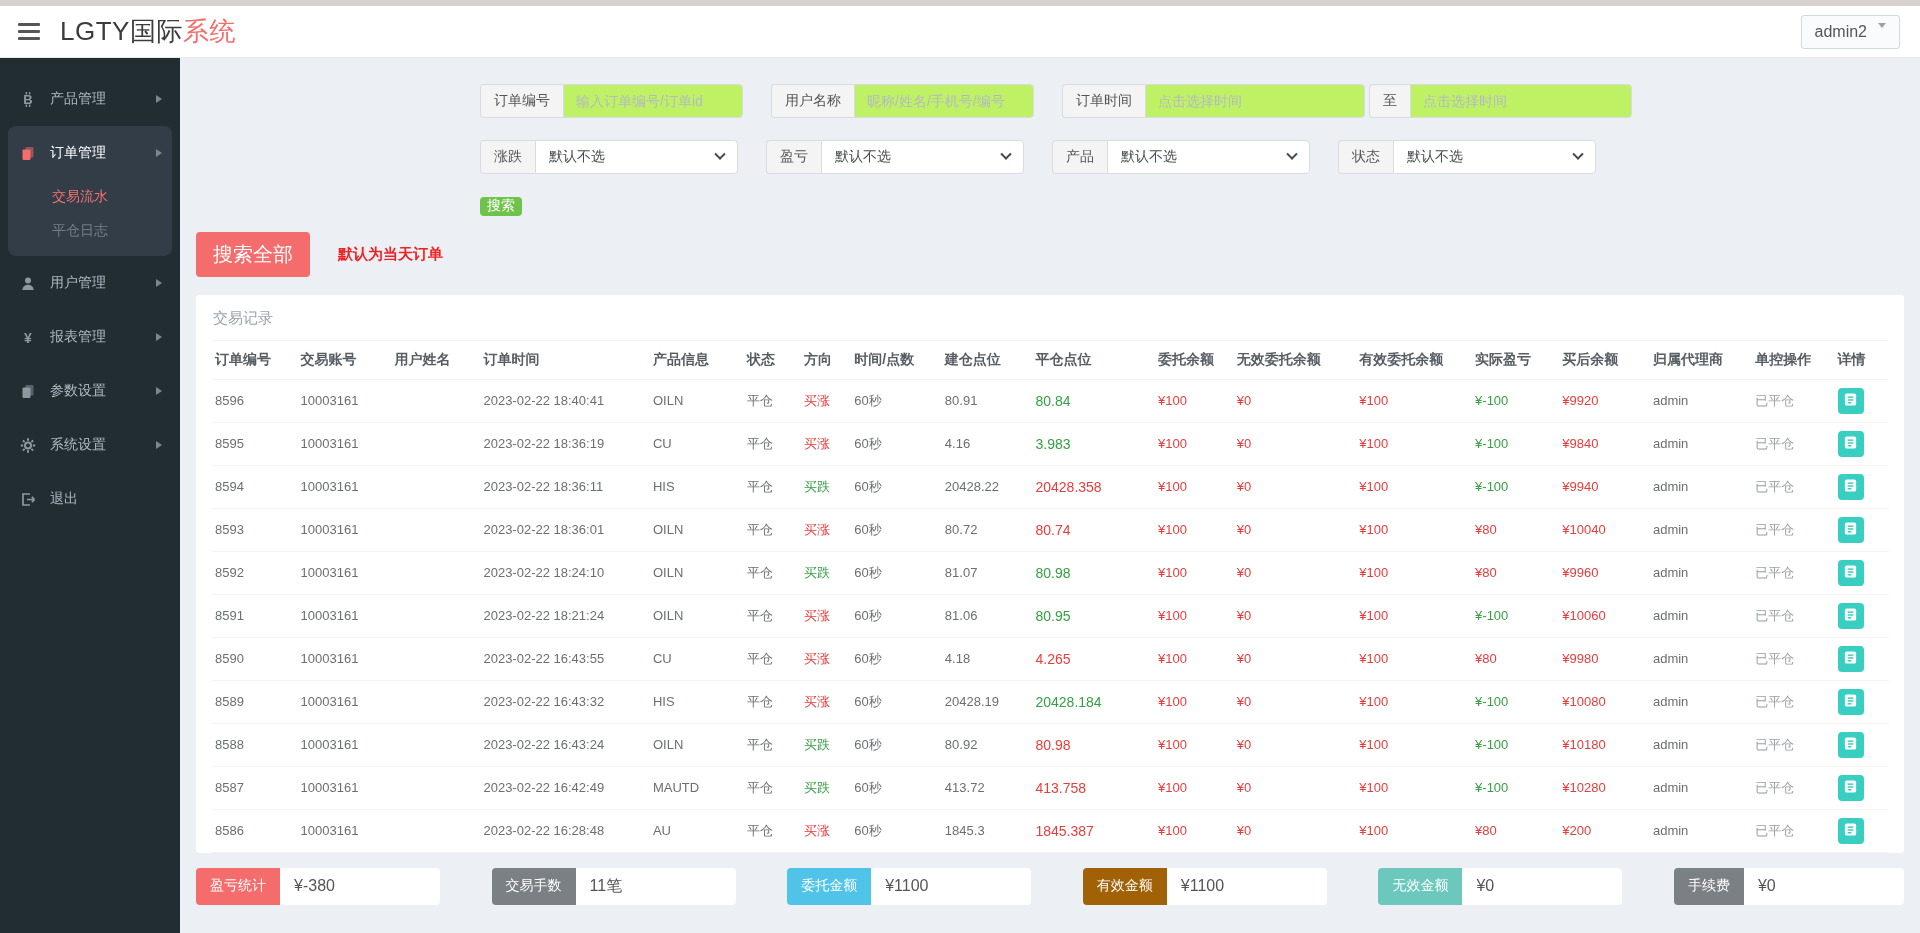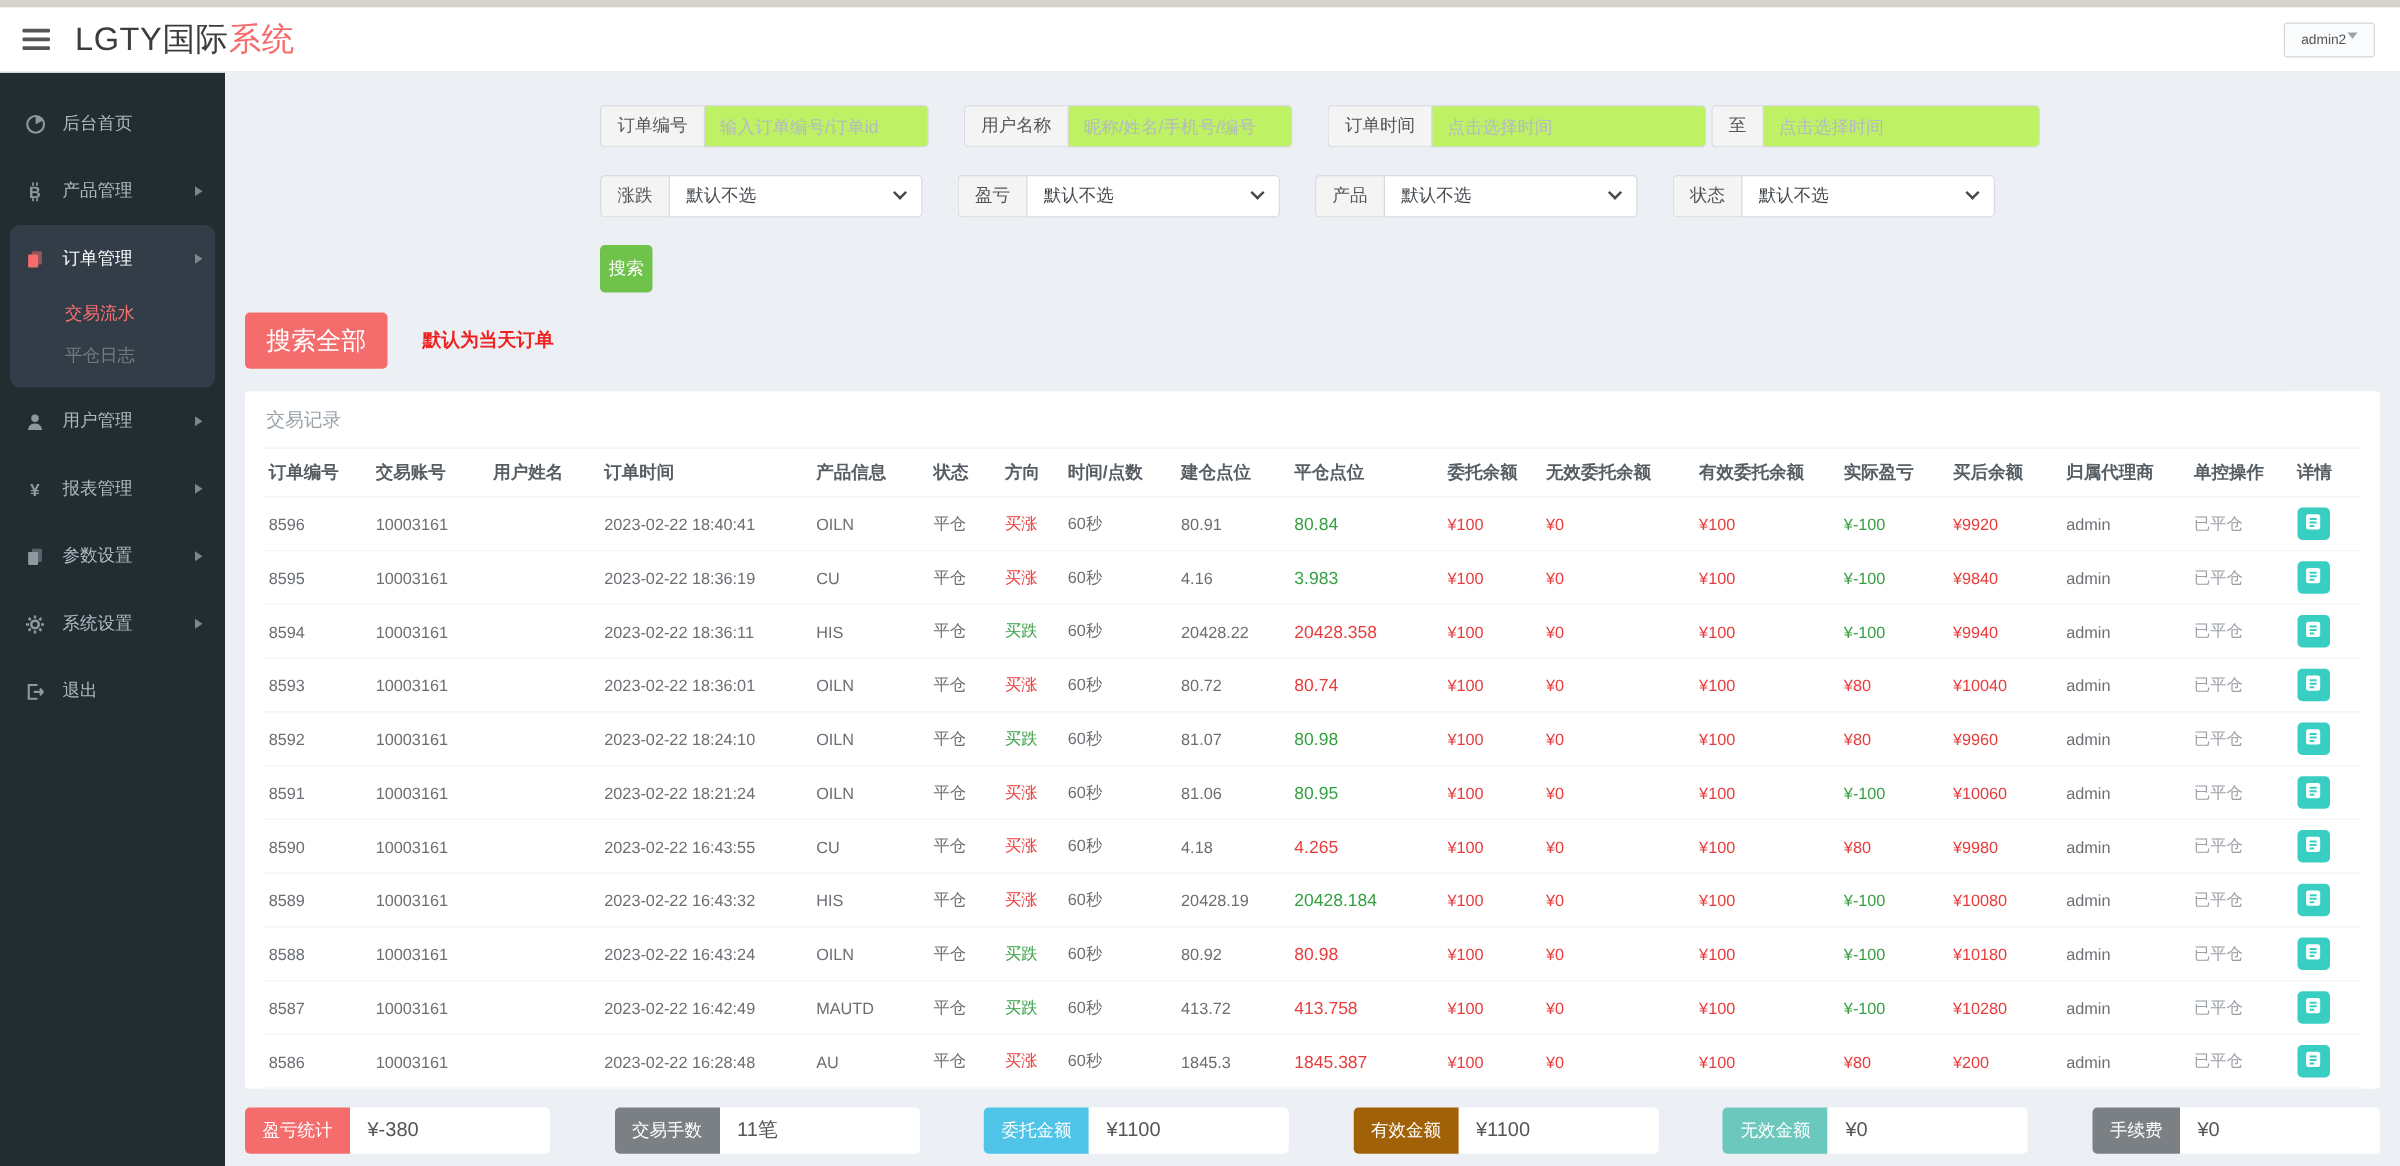--- a/index.html
+++ b/index.html
@@ -15,21 +15,21 @@
   }
   *{box-sizing:border-box;margin:0;padding:0;font-family:"Liberation Sans","DejaVu Sans",sans-serif;}
   html,body{width:1920px;height:933px;overflow:hidden;background:var(--page-bg);}
   .topstrip{height:6px;background:#d7d1cb;}
   
   .header{height:52px;background:#fff;display:flex;align-items:center;position:relative;border-bottom:1px solid #e9e9e9;}
   .hamburger{margin-left:14px;display:flex;flex-direction:column;gap:4px;cursor:pointer;padding:4px;}
   .hamburger span{display:block;width:22px;height:3px;background:#53575a;border-radius:1px;}
   .brand{margin-left:16px;font-size:26px;color:#3c3c3c;letter-spacing:.5px;}
   .brand .accent{color:var(--salmon);}
-  .user-box{position:absolute;right:20px;top:50%;transform:translateY(-50%);border:1px solid #d3d8dd;background:#fafbfc;border-radius:3px;padding:7px 13px;font-size:11px;color:#555;display:flex;align-items:flex-start;gap:1px;cursor:pointer;}
+  .user-box{position:absolute;right:20px;top:50%;transform:translateY(-50%);border:1px solid #d3d8dd;background:#fafbfc;border-radius:3px;padding:7px 13px;font-size:16px;color:#555;display:flex;align-items:flex-start;gap:11px;cursor:pointer;}
   .user-box .caret{width:0;height:0;border-left:4px solid transparent;border-right:4px solid transparent;border-top:5px solid #9aa2a9;}
   
   .layout{display:flex;height:875px;}
   .sidebar{width:180px;background:var(--side-bg);flex-shrink:0;padding-top:14px;}
   .side-item{display:flex;align-items:center;height:54px;padding:0 18px;color:#aeb9c2;font-size:14px;cursor:pointer;}
   .side-item .icon{width:20px;margin-right:12px;display:flex;align-items:center;justify-content:center;color:#8d98a0;font-size:15px;}
   .side-item .arrow{margin-left:auto;width:0;height:0;border-top:4.5px solid transparent;border-bottom:4.5px solid transparent;border-left:6px solid #7d868d;}
   .side-group{margin:0 8px;background:var(--side-block);border-radius:8px;padding-bottom:8px;}
   .side-group .side-item{padding:0 10px;color:#fff;}
   .side-group .side-item .icon{color:var(--salmon);}
@@ -39,21 +39,21 @@
   
   .filters{padding-top:26px;}
   .filter-row{display:flex;margin-left:300px;margin-bottom:22px;}
   .group{display:flex;height:34px;margin-right:28px;}
   .group .lbl{background:#f4f4f4;border:1px solid var(--border);border-right:none;border-radius:4px 0 0 4px;padding:0 13px;display:flex;align-items:center;font-size:14px;color:#555;white-space:nowrap;}
   .group input{border:1px solid var(--border);border-radius:0 4px 4px 0;padding:0 12px;font-size:14px;color:#555;outline:none;background:#bef264;}
   .group input::placeholder{color:#b4bac1;}
   .group .sel{border:1px solid var(--border);border-radius:0 4px 4px 0;width:203px;display:flex;align-items:center;padding:0 13px;background:#fff;color:#454a4f;font-size:14px;cursor:pointer;}
   .group .sel .chev{margin-left:auto;width:8px;height:8px;border-right:2px solid #454a4f;border-bottom:2px solid #454a4f;transform:rotate(45deg) translate(-2px,-2px);}
   .tight{margin-right:4px;}
-  .search-btn{margin-left:300px;width:42px;height:38px;background:var(--green-btn);color:#fff;border:none;border-radius:4px;font-size:14px;cursor:pointer;}
+  .search-btn{margin-left:300px;width:42px;height:19px;background:var(--green-btn);color:#fff;border:none;border-radius:4px;font-size:14px;cursor:pointer;}
   
   .actions{display:flex;align-items:center;margin:16px 16px 0;}
   .search-all{background:var(--salmon);color:#fff;border:none;border-radius:4px;padding:9px 17px;font-size:20px;cursor:pointer;}
   .note{margin-left:28px;color:#ee2222;font-weight:700;font-size:15px;}
   
   .panel{margin:18px 16px 0;background:#fff;border-radius:3px;padding:0 15px;}
   .panel-title{padding:14px 2px 12px;color:#98a2ab;font-size:15px;}
   table{width:100%;border-collapse:collapse;table-layout:fixed;}
   thead th{border-top:1px solid #f0f2f4;border-bottom:1px solid #f0f2f4;font-size:14px;color:#565d63;font-weight:700;text-align:left;padding:10px 4px;white-space:nowrap;}
   td{border-bottom:1px solid #f3f4f6;font-size:13px;color:#6b6f73;padding:0 4px;height:43px;white-space:nowrap;overflow:hidden;}
@@ -81,29 +81,20 @@
     </div>
   <div class="brand"><span>LGTY国际</span><span class="accent">系统</span></div>
   <div class="user-box">
     <span>admin2</span>
     <span class="caret"></span>
   </div>
 </header>
 
 <div class="layout">
   <nav class="sidebar" id="sidebar">
-      <div class="side-item">
-        <span class="icon">
-          <svg width="17" height="17" viewBox="0 0 16 16">
-            <circle cx="8" cy="8" r="6.3" fill="none" stroke="currentColor" stroke-width="1.6"></circle>
-            <path d="M8 8 L8 2.2 A5.8 5.8 0 0 1 13 5.2 Z" fill="currentColor"></path>
-          </svg>
-        </span>
-        <span>后台首页</span>
-      </div>
       <div class="side-item">
         <span class="icon">
           <svg width="16" height="17" viewBox="0 0 16 16">
             <text x="8" y="12.5" text-anchor="middle" font-size="13" font-weight="bold" fill="currentColor">B</text>
             <line x1="6.4" y1="0.5" x2="6.4" y2="3" stroke="currentColor" stroke-width="1.4"></line>
             <line x1="9.6" y1="0.5" x2="9.6" y2="3" stroke="currentColor" stroke-width="1.4"></line>
             <line x1="6.4" y1="13" x2="6.4" y2="15.5" stroke="currentColor" stroke-width="1.4"></line>
             <line x1="9.6" y1="13" x2="9.6" y2="15.5" stroke="currentColor" stroke-width="1.4"></line>
           </svg>
         </span>

